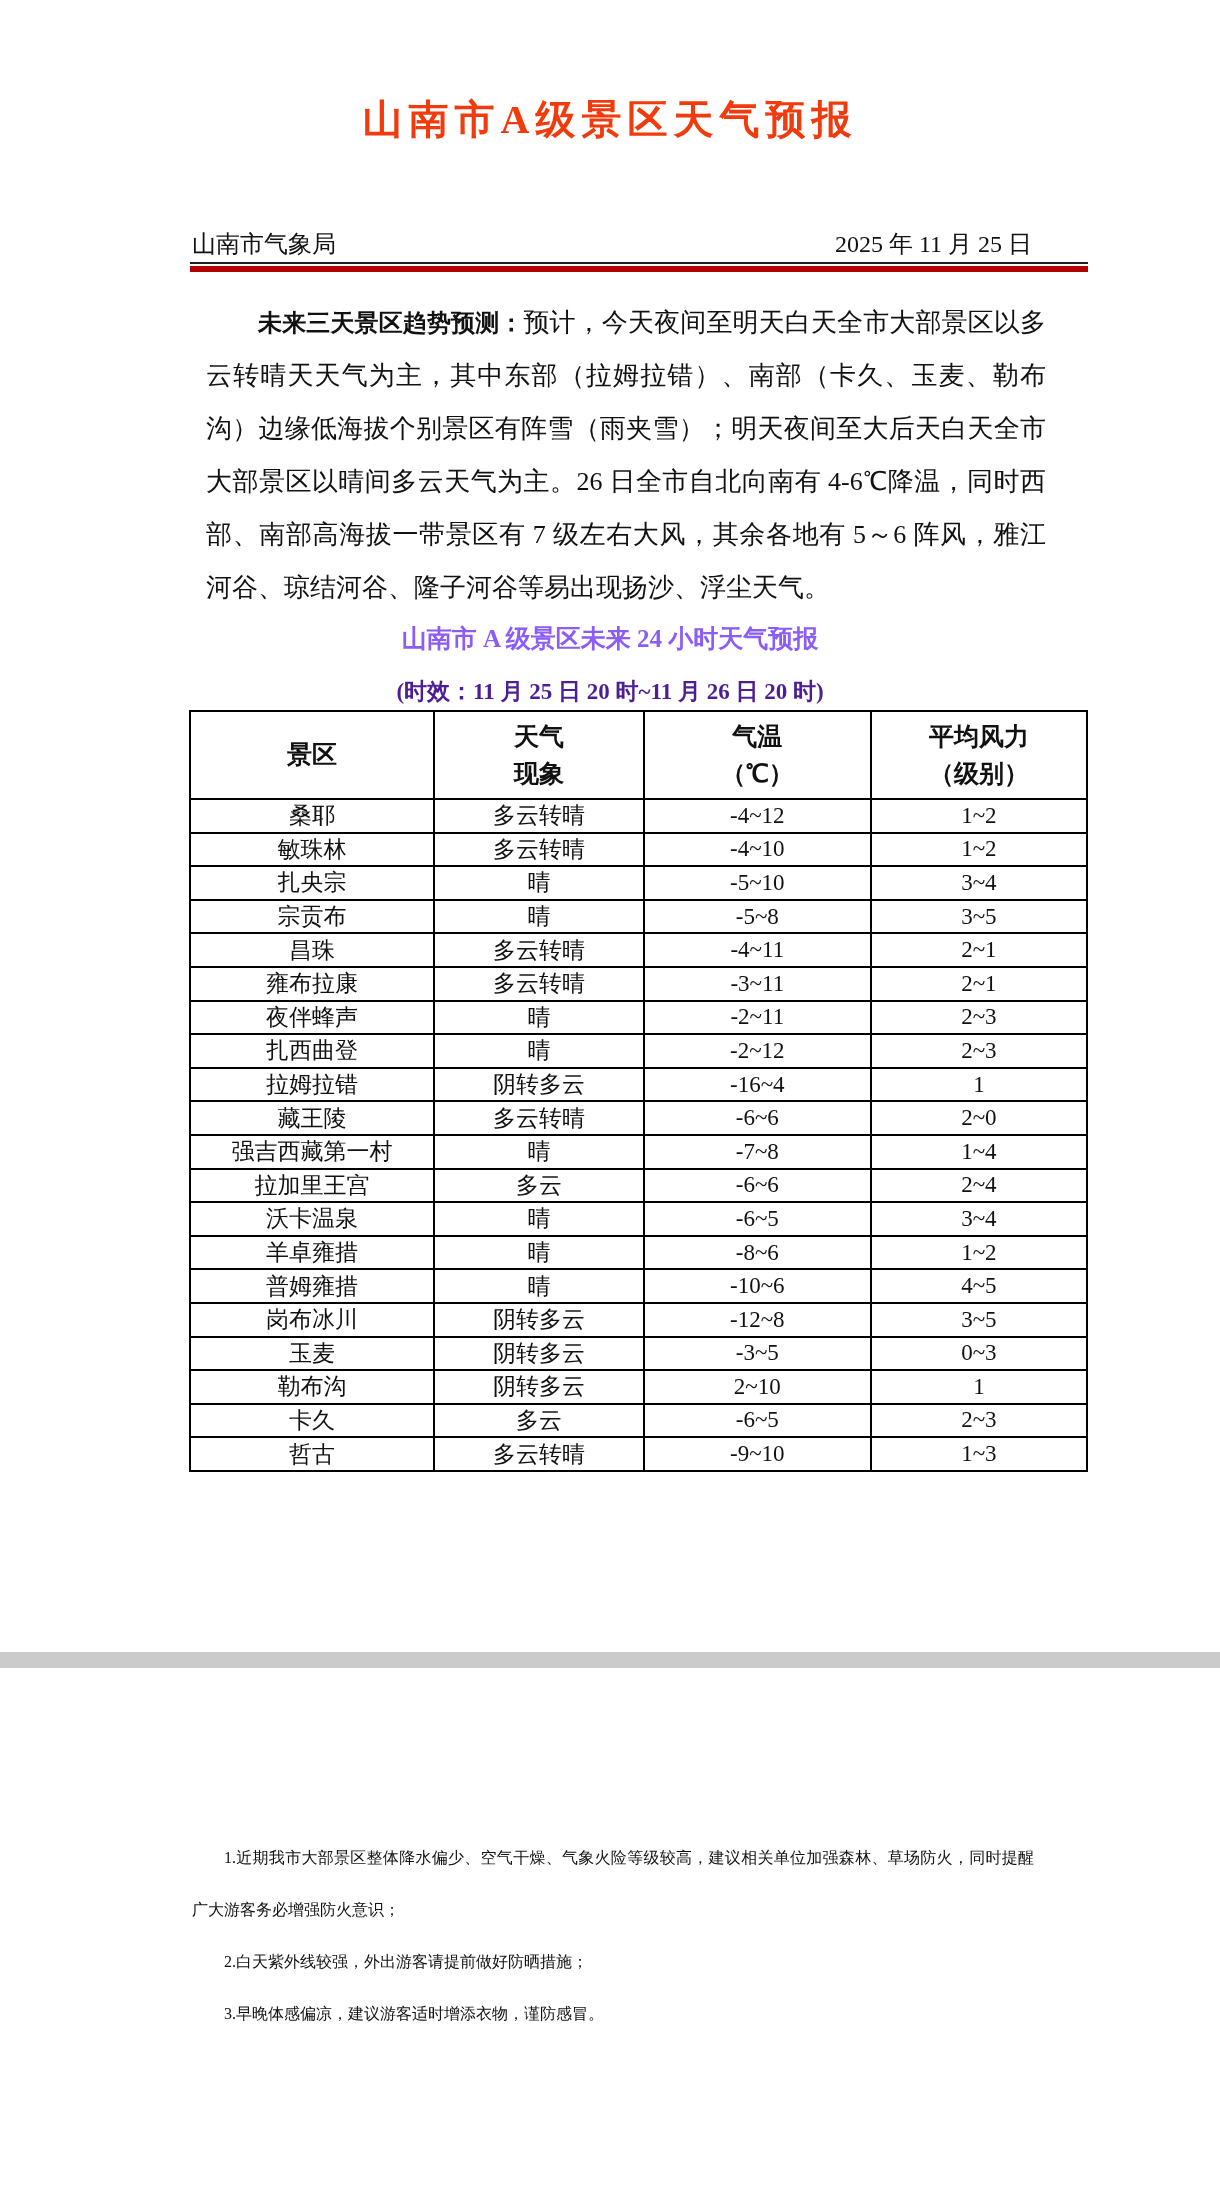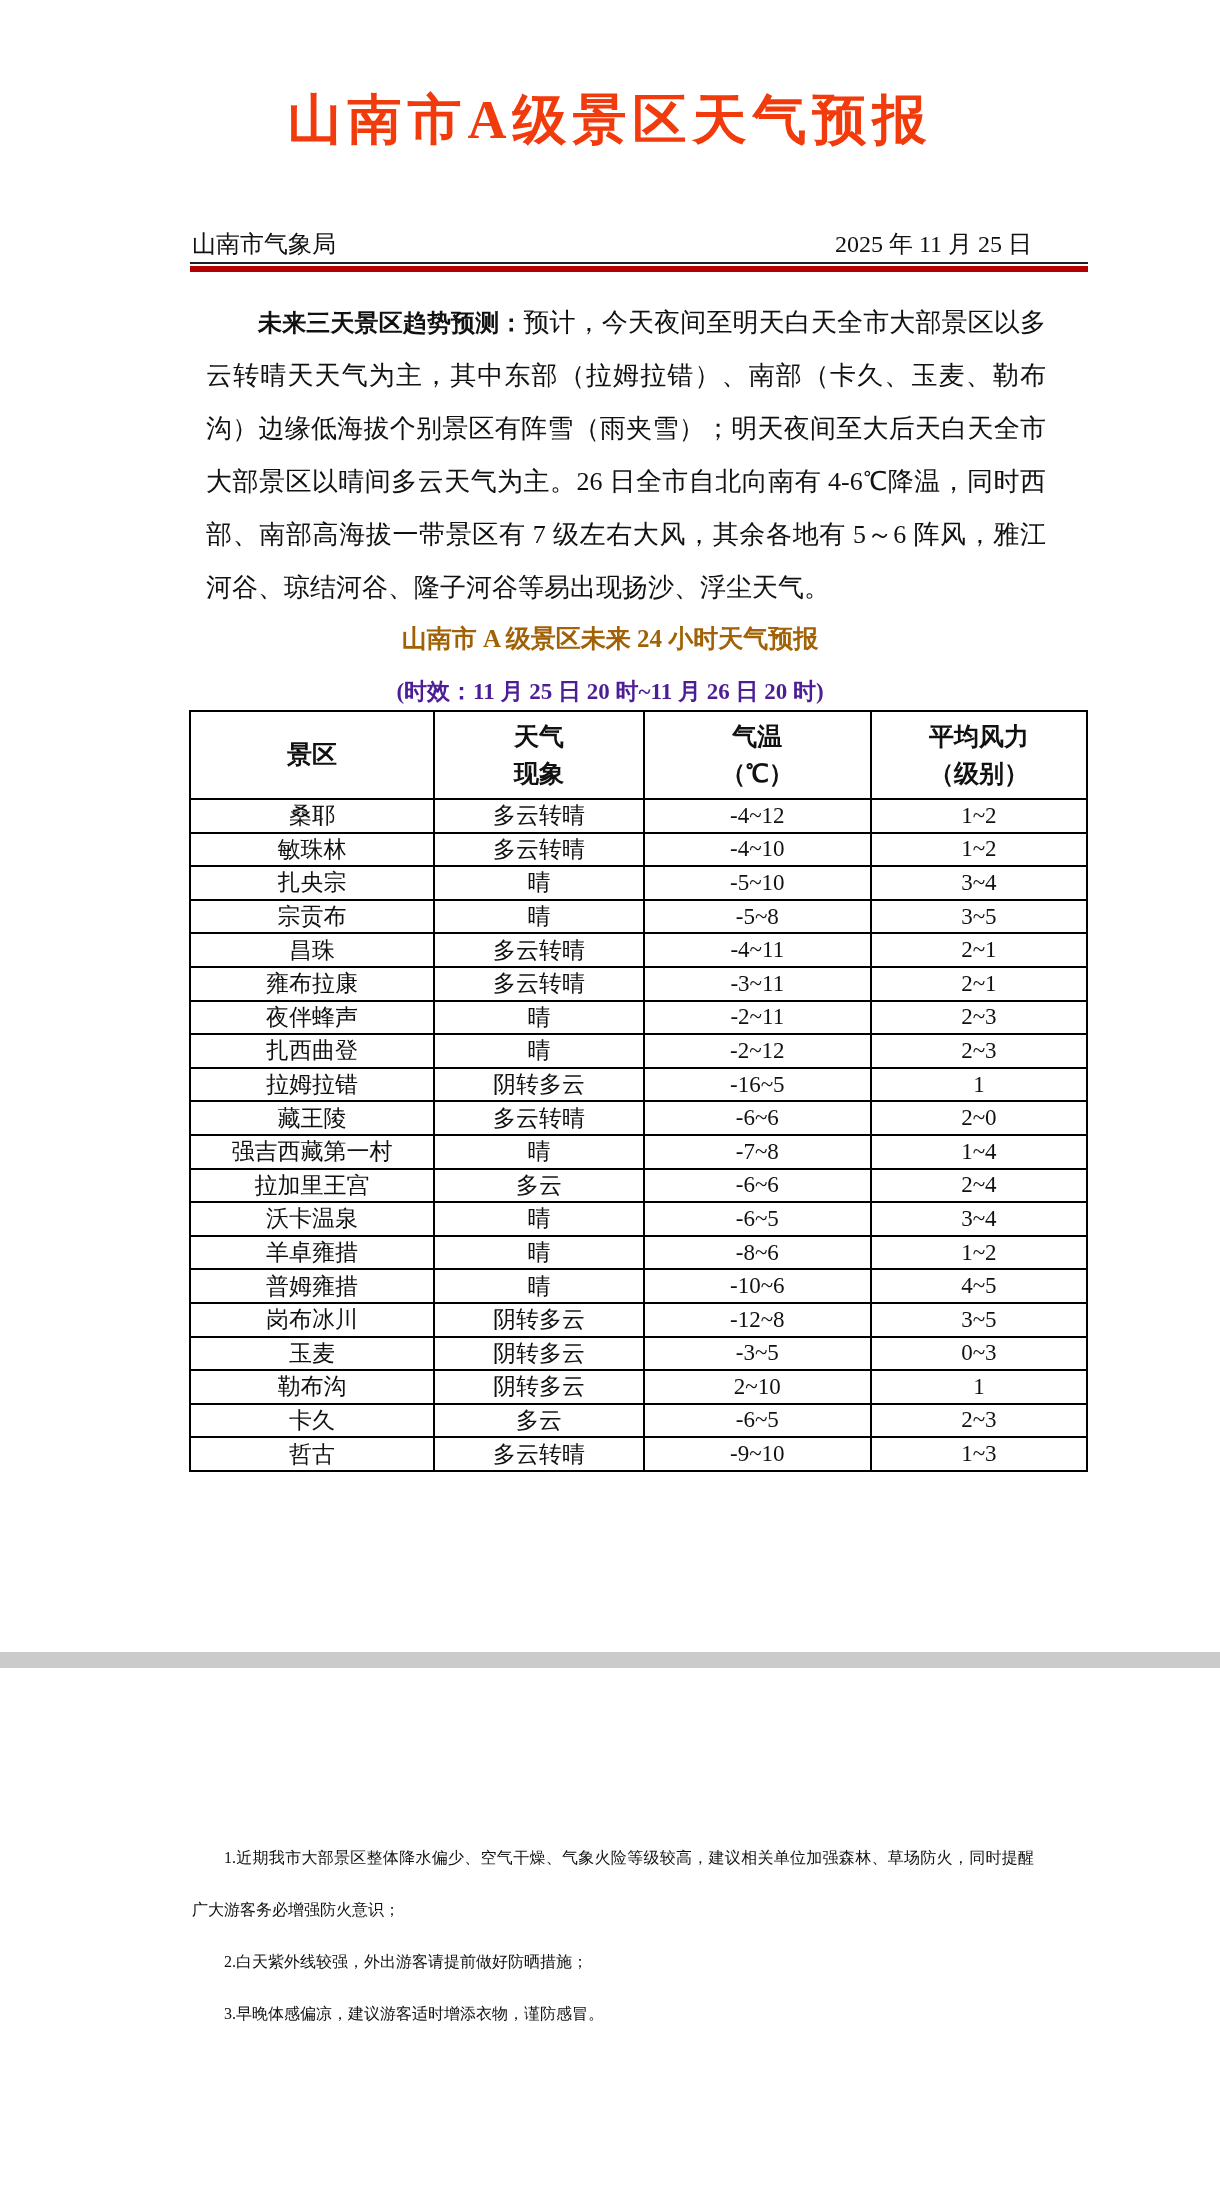--- a/index.html
+++ b/index.html
@@ -7,21 +7,21 @@
     width:1220px; height:2199px;
     background:#ffffff;
     position:relative;
     font-family:"Liberation Serif", serif;
     color:#111;
     overflow:hidden;
   }
   .title {
     position:absolute; top:84px; left:0; width:100%;
     text-align:center;
-    font-size:54px; line-height:72px; font-weight:bold;
+    font-size:40px; line-height:72px; font-weight:bold;
     color:#f13b0c;
     letter-spacing:6px;
     margin:0;
   }
   .meta {
     position:absolute; top:228px; left:192px; width:840px;
     display:flex; justify-content:space-between; align-items:center;
     font-size:24px;
   }
   .rule-black {
@@ -36,21 +36,21 @@
     position:absolute; top:282px; left:192px; width:840px;
     margin:14px;
     font-size:26px; line-height:53px;
     text-align:justify; text-indent:2em;
   }
   .forecast b { font-family:"Liberation Sans", sans-serif; font-size:24px; }
   .tbl-title {
     position:absolute; top:622px; left:0; width:100%;
     text-align:center;
     font-size:25px; font-weight:bold;
-    color:#a16207;
+    color:#8b5cf6;
   }
   .tbl-validity {
     position:absolute; top:676px; left:0; width:100%;
     text-align:center;
     font-size:23px; font-weight:bold;
     color:#4c1d95;
   }
   table.wx-table {
     position:absolute; top:710px; left:189px;
     width:899px; height:762px;
@@ -178,21 +178,21 @@
   <tr>
     <td>扎西曲登</td>
     <td>晴</td>
     <td>-2~12</td>
     <td>2~3</td>
   </tr>
 
   <tr>
     <td>拉姆拉错</td>
     <td>阴转多云</td>
-    <td>-16~5</td>
+    <td>-16~4</td>
     <td>1</td>
   </tr>
 
   <tr>
     <td>藏王陵</td>
     <td>多云转晴</td>
     <td>-6~6</td>
     <td>2~0</td>
   </tr>
 

